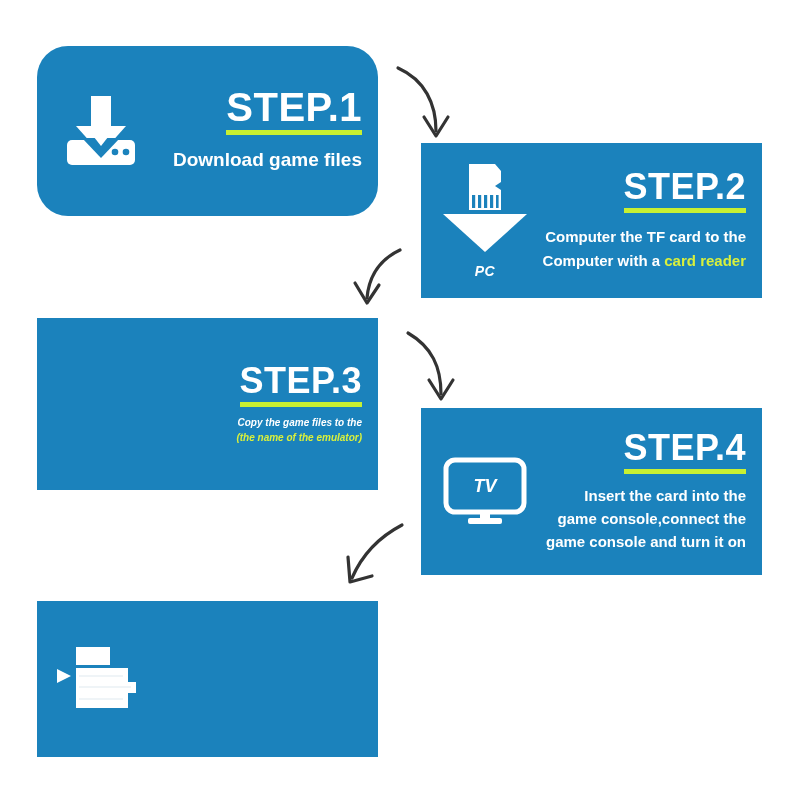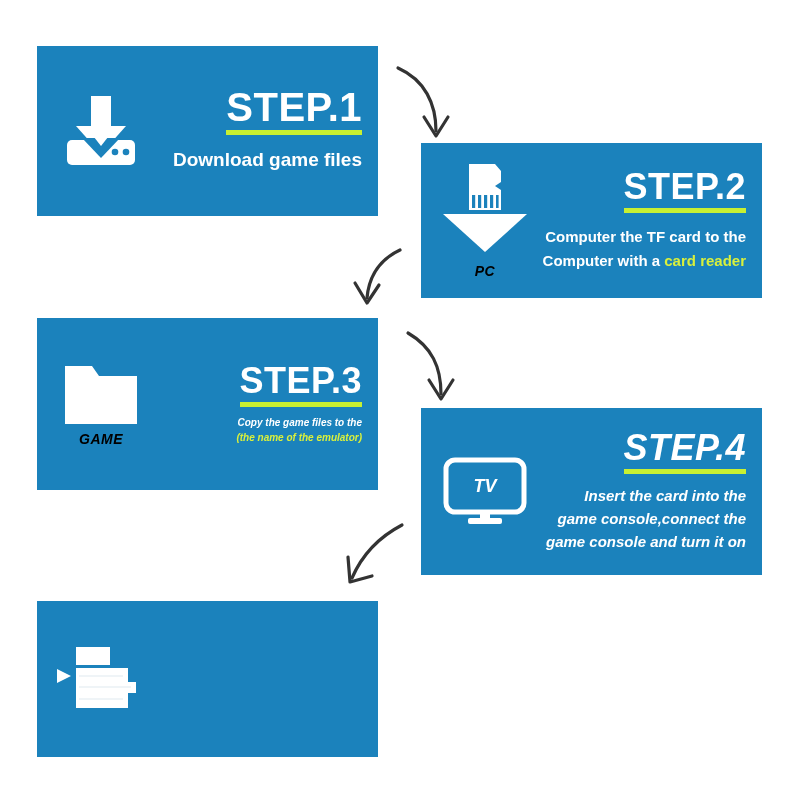--- a/index.html
+++ b/index.html
@@ -61,49 +61,49 @@
     color:#ffffff;
     font-size:15.5px;
     font-weight:bold;
     line-height:1.55;
     white-space:nowrap;
   }
   .desc .hl{color:#d9f03c;}
   .desc .line{display:block;}
 
   
-  #card-1{left:37px;  top:46px;  width:341px; height:170px;}
+  #card-1{left:37px;  top:46px;  width:341px; height:170px;border-radius:31px;}
   #card-2{left:421px; top:143px; width:341px; height:155px;}
   #card-3{left:37px;  top:318px; width:341px; height:172px;}
   #card-4{left:421px; top:408px; width:341px; height:167px;}
   #card-5{left:37px;  top:601px; width:341px; height:156px;}
 
   
   #card-1 .text-zone{right:16px;}
   #card-1 .step-title{font-size:40px;}
   #card-1 .desc{margin-top:10px;font-size:19px;}
 
   #card-2 .text-zone{right:16px;}
   #card-2 .step-title{font-size:36px;}
   #card-2 .desc{margin-top:12px;font-size:15px;}
 
   #card-3 .text-zone{right:16px;}
   #card-3 .step-title{font-size:36px;}
   #card-3 .desc{margin-top:8px;font-size:10px;line-height:1.5;font-style:italic;}
 
-  #card-4 .text-zone{right:16px;font-style:italic;}
+  #card-4 .text-zone{right:16px;}
   #card-4 .step-title{font-size:36px;}
   #card-4 .desc{margin-top:10px;font-size:15px;}
 
   #card-5 .text-zone{right:16px;}
   #card-5 .step-title{font-size:36px;}
   #card-5 .desc{margin-top:12px;font-size:15px;}
 
   .icon-caption{
-    color:#000000;
+    color:#ffffff;
     font-size:14px;
     font-weight:bold;
     font-style:italic;
     margin-top:3px;
     letter-spacing:0.5px;
   }
 
   .arrow-layer{
     position:absolute;left:0;top:0;width:800px;height:800px;
     pointer-events:none;
@@ -191,26 +191,20 @@
         <span class="title-underline"></span>
       </div>
       <div class="desc">
           <span class="line"><span>Computer the TF card to the</span></span>
           <span class="line"><span>Computer with a </span><span class="hl">card reader</span></span>
         </div>
     </div>
   </div>
 
   <div class="card" id="card-3">
-    <div class="icon-zone">
-      <svg width="78" height="66" viewBox="0 0 78 66">
-        <path d="M 3 4 L 30 4 L 37 14 L 75 14 L 75 62 L 3 62 Z" fill="#ffffff"></path>
-      </svg>
-      <div class="icon-caption">GAME</div>
-    </div>
     <div class="text-zone">
       <div class="title-wrap">
         <div class="step-title">STEP.3</div>
         <span class="title-underline"></span>
       </div>
       <div class="desc">
           <span class="line"><span>Copy the game files to the</span></span>
           <span class="line"><span class="hl">(the name of the emulator)</span></span>
         </div>
     </div>

